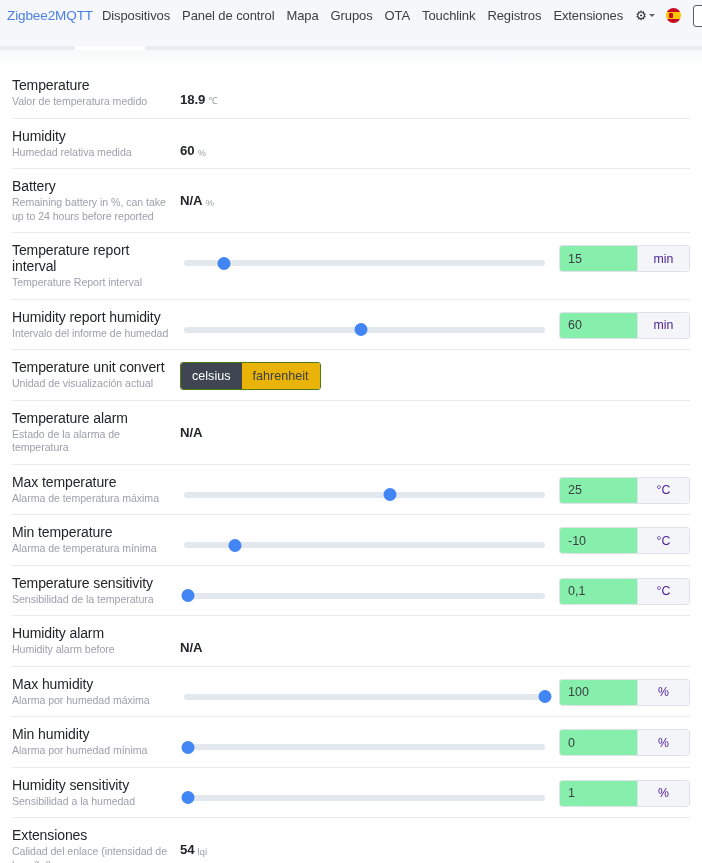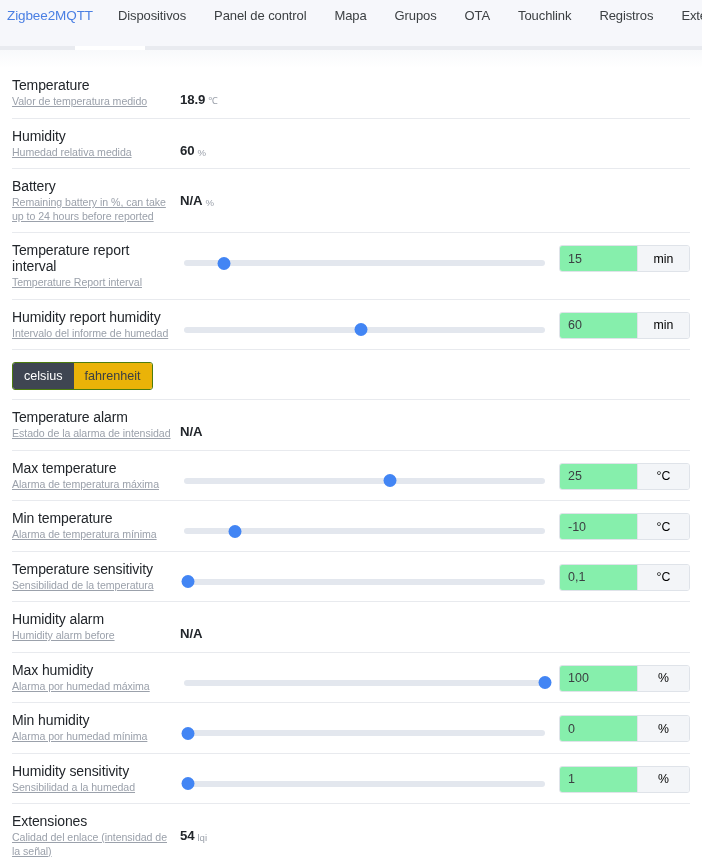--- a/index.html
+++ b/index.html
@@ -14,21 +14,20 @@
   
   .navbar {
     height: 31px;
     background: #f6f7fb;
     display: flex;
     align-items: center;
     padding: 0 0 0 7px;
     white-space: nowrap;
     position: relative;
     overflow: hidden;
-    gap: 16px;
   }
   .brand {
     color: #4a7fe3;
     font-size: 13.5px;
     margin-right: 9px;
     cursor: pointer;
     letter-spacing: -0.1px;
   }
   .nav-link {
     color: #3c4043;
@@ -122,21 +121,20 @@
     font-weight: 400;
     line-height: 16px;
     letter-spacing: -0.1px;
   }
   .label-desc {
     font-size: 10.6px;
     color: #9ba1ab;
     line-height: 13.5px;
     margin-top: 2px;
     letter-spacing: -0.05px;
-    text-decoration: underline;
   }
   .row-control {
     flex: 1;
     display: flex;
     align-items: flex-end;
     min-height: 30px;
     padding-top: 3px;
   }
 
   
@@ -202,21 +200,21 @@
   }
   .ig-addon {
     width: 52px;
     flex: none;
     background: #f3f5f8;
     border-left: 1px solid #dfe3e9;
     display: flex;
     align-items: center;
     justify-content: center;
     font-size: 12.3px;
-    color: #000000;
+    color: #4c1d95;
   }
 
   
   .btn-group {
     display: inline-flex;
     border-radius: 3px;
     overflow: hidden;
     border: 1px solid #4d7c0f;
   }
   .bg-btn {
@@ -318,31 +316,35 @@
           <div class="slider-track"></div>
           <div class="slider-thumb" style="left: calc(49% + 0.08px);"></div>
         </div>
         <div class="input-group">
           <input class="ig-input" type="text" value="60" style="">
           <span class="ig-addon">min</span>
         </div>
       </div>
     </div>
     <div class="row">
+      <div class="row-label">
+        <div class="label-title">Temperature unit convert</div>
+        <div class="label-desc">Unidad de visualización actual</div>
+      </div>
       <div class="row-control">
         <div class="btn-group">
           <button class="bg-btn active">celsius</button>
           <button class="bg-btn">fahrenheit</button>
         </div>
       </div>
     </div>
     <div class="row">
       <div class="row-label">
         <div class="label-title">Temperature alarm</div>
-        <div class="label-desc">Estado de la alarma de intensidad</div>
+        <div class="label-desc">Estado de la alarma de temperatura</div>
       </div>
       <div class="row-control">
         <span class="value-text">N/A</span>
       </div>
     </div>
     <div class="row">
       <div class="row-label">
         <div class="label-title">Max temperature</div>
         <div class="label-desc">Alarma de temperatura máxima</div>
       </div>

